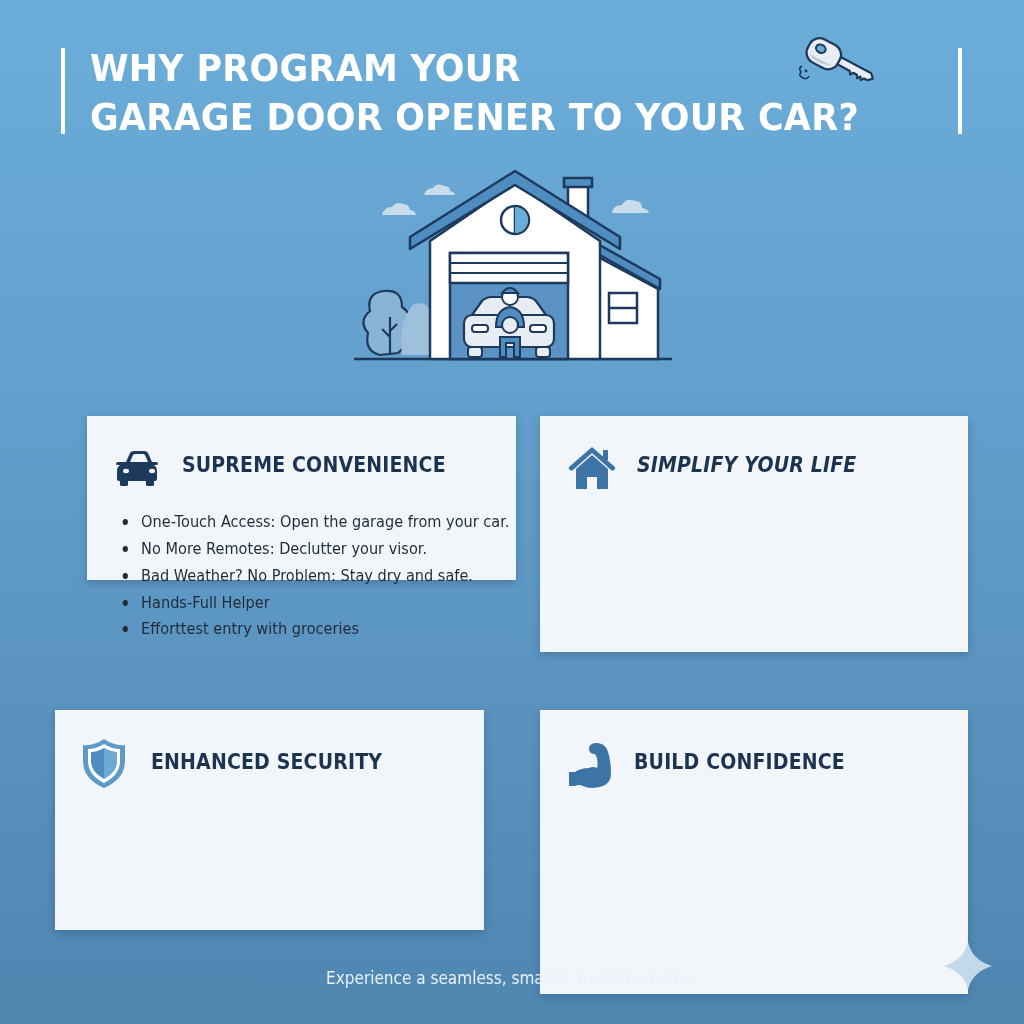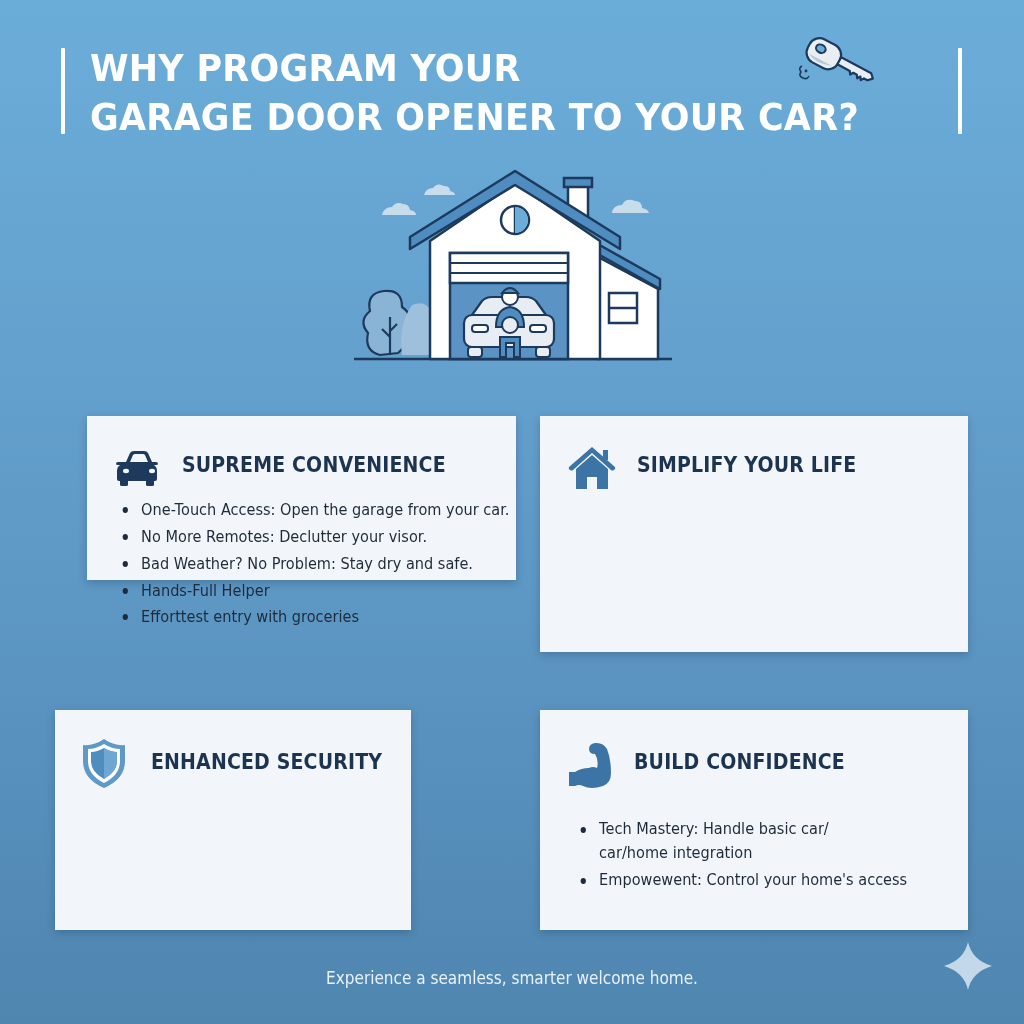--- a/index.html
+++ b/index.html
@@ -34,23 +34,23 @@
     
     .hero { position: absolute; left: 350px; top: 165px; width: 330px; height: 200px; }
 
     
     .card {
       position: absolute;
       background: #f2f6fa;
       box-shadow: 0 3px 8px rgba(20, 50, 80, 0.28);
     }
     .card-1 { left: 55px;  top: 416px; width: 429px; height: 164px; margin-left: 32px; }
-    .card-2 { left: 540px; top: 416px; width: 428px; height: 236px; }
-    .card-3 { left: 55px;  top: 710px; width: 356px; height: 220px; }
-    .card-4 { left: 540px; top: 710px; width: 428px; height: 220px; }
+    .card-2 { left: 540px; top: 416px; width: 428px; height: 236px; font-style: italic; }
+    .card-3 { left: 55px;  top: 710px; width: 429px; height: 220px; }
+    .card-4 { left: 540px; top: 710px; width: 428px; height: 284px; }
 
     .card-icon { position: absolute; }
     .card-title {
       position: absolute;
       color: #1c3450;
       font-family: "DejaVu Sans", sans-serif;
       font-weight: bold;
       font-size: 22px;
       white-space: nowrap;
       transform: scaleX(0.86);
@@ -75,21 +75,21 @@
       content: "";
       position: absolute; left: 3px; top: 10px;
       width: 6px; height: 6px; border-radius: 50%;
       background: #1f2b38;
     }
     .card-list li .cont { display: block; }
 
     
     .card-1 .card-icon { left: 29px; top: 34px; width: 46px; height: 36px; }
     .card-1 .card-title { left: 95px; top: 36px; }
-    .card-1 .card-list { left: 33px; top: 81px; line-height: 26.5px; overflow: visible; }
+    .card-1 .card-list { left: 33px; top: 93px; line-height: 26.5px; overflow: visible; }
     .card-1 .card-list li:nth-child(3) { margin-top: 1px; }
 
     
     .card-2 .card-icon { left: 27px; top: 29px; width: 50px; height: 46px; }
     .card-2 .card-title { left: 97px; top: 36px; }
     .card-2 .card-list { left: 38px; top: 107px; line-height: 25px; }
     .card-2 .card-list li { margin-bottom: 2px; }
 
     
     .card-3 .card-icon { left: 26px; top: 27px; width: 46px; height: 52px; }
@@ -229,25 +229,18 @@
     <path d="M23 11 q7 4 13 4 v9 q0 11 -13 18 z" fill="#6ea7d3"></path>
   </svg>
   <h2 class="card-title">ENHANCED SECURITY</h2>
 </section>
 
 <section class="card card-4">
   <svg class="card-icon" viewBox="0 0 50 50">
     <path d="M2 30 h6 q6 -4 14 -4 q4 -2 8 0 q2 -8 -2 -14 q-6 0 -6 -5 q0 -5 6 -6 q8 -1 12 6 q4 10 4 24 q0 10 -8 13 q-12 4 -20 0 q-4 -2 -8 0 h-6 z" fill="#3d74a6"></path>
   </svg>
   <h2 class="card-title">BUILD CONFIDENCE</h2>
-  <ul class="card-list">
-    <li>
-      <span class="cont">Tech Mastery: Handle basic car/</span>
-      <span class="cont">car/home integration</span>
-    </li>
-    <li>Empowewent: Control your home's access</li>
-  </ul>
 </section>
 
 <p class="footer">Experience a seamless, smarter welcome home.</p>
 <svg class="sparkle-icon" viewBox="0 0 52 52">
   <path d="M26 2 q4 18 24 24 q-20 6 -24 24 q-4 -18 -24 -24 q20 -6 24 -24 z" fill="#c3d9ea"></path>
 </svg>
 
 </body></html>

